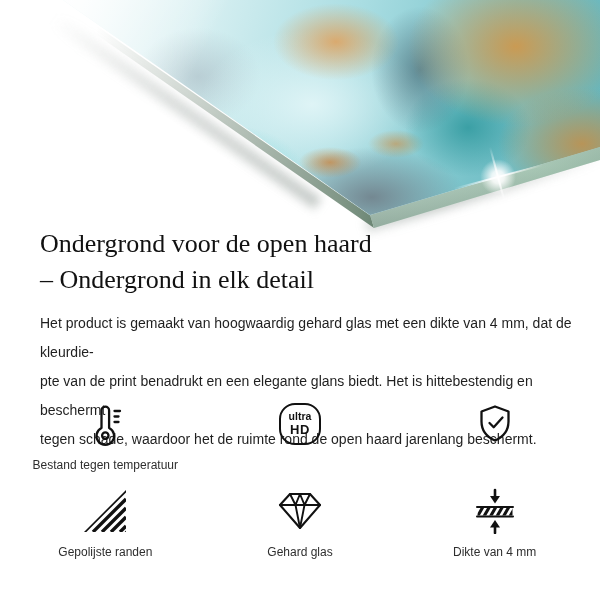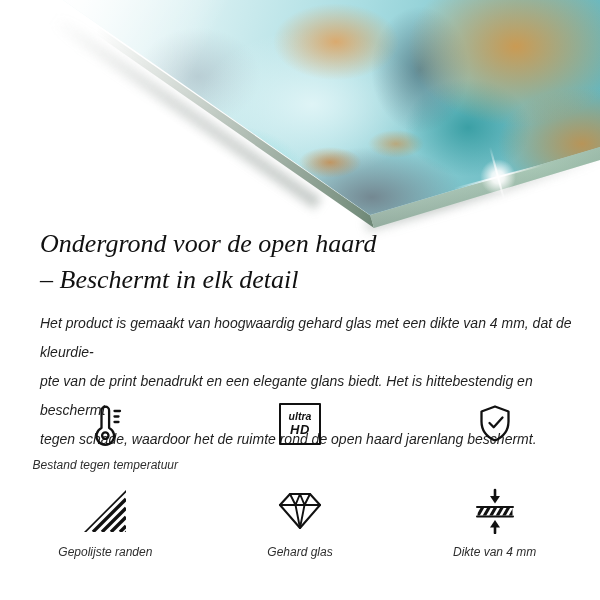--- a/index.html
+++ b/index.html
@@ -1,17 +1,17 @@
 <!DOCTYPE html>
 <html><head>
 <meta charset="utf-8">
 <style>
   html,body{margin:0;padding:0;background:#ffffff;}
   .page{position:relative;width:600px;height:600px;background:#ffffff;overflow:hidden;
-        font-family:"Liberation Sans",sans-serif;color:#1a1a1a;font-style:italic;}
+        font-family:"Liberation Sans",sans-serif;color:#1a1a1a;}
 
   
   .hero{position:absolute;left:0;top:0;width:600px;height:232px;}
   .shadow{position:absolute;}
   .shadow-left{left:58px;top:14px;width:322px;height:13px;transform:rotate(35deg);transform-origin:0 0;
     background:linear-gradient(to right,rgba(130,140,135,0),rgba(130,140,135,.30) 45%,rgba(120,132,126,.42) 100%);
     filter:blur(5px);}
   .shadow-bottom{left:364px;top:221px;width:248px;height:15px;transform:rotate(-16.5deg);transform-origin:0 0;
     background:radial-gradient(ellipse at 30% 40%,rgba(108,120,114,.5),rgba(108,120,114,0) 75%);
     filter:blur(5px);}
@@ -56,21 +56,21 @@
     font-weight:400;font-size:26px;line-height:36px;color:#111;}
   .heading span{display:block;}
   .desc{position:absolute;left:40px;top:309px;font-size:14px;line-height:29px;color:#1f1f1f;}
 
   
   .features{position:absolute;left:8px;right:8px;top:401px;display:grid;
     grid-template-columns:repeat(3,1fr);row-gap:16px;}
   .feature{display:flex;flex-direction:column;align-items:center;}
   .ficon{height:46px;display:flex;align-items:center;justify-content:center;}
   .flabel{margin-top:11px;font-size:12px;color:#2e2e2e;white-space:nowrap;}
-  .uhd-box{width:38px;height:38px;border:2.5px solid #111;border-radius:1px;
+  .uhd-box{width:38px;height:38px;border:2.5px solid #111;border-radius:16px;
     display:flex;flex-direction:column;align-items:center;justify-content:center;color:#111;}
   .uhd-top{font-size:10.5px;font-weight:bold;line-height:11px;}
   .uhd-main{font-size:13px;font-weight:bold;line-height:16px;letter-spacing:.5px;}
   svg .s{fill:none;stroke:#111;stroke-width:2.3;stroke-linecap:round;stroke-linejoin:round;}
   svg .f{fill:#111;stroke:none;}
 </style>
 </head>
 <body>
 
 <div class="page">
@@ -83,21 +83,21 @@
     <div class="glass-face"></div>
     <div class="sparkle">
       <div class="glow"></div>
       <div class="ray-h"></div>
       <div class="ray-v"></div>
     </div>
   </div>
 
   <h1 class="heading">
     <span>Ondergrond voor de open haard</span>
-    <span>– Beschermt in elk detail</span>
+    <span>– Ondergrond in elk detail</span>
   </h1>
 
   <div class="desc">
     <div>Het product is gemaakt van hoogwaardig gehard glas met een dikte van 4 mm, dat de kleurdie-</div>
     <div>pte van de print benadrukt en een elegante glans biedt. Het is hittebestendig en beschermt</div>
     <div>tegen schade, waardoor het de ruimte rond de open haard jarenlang beschermt.</div>
   </div>
 
   <div class="features">
 

